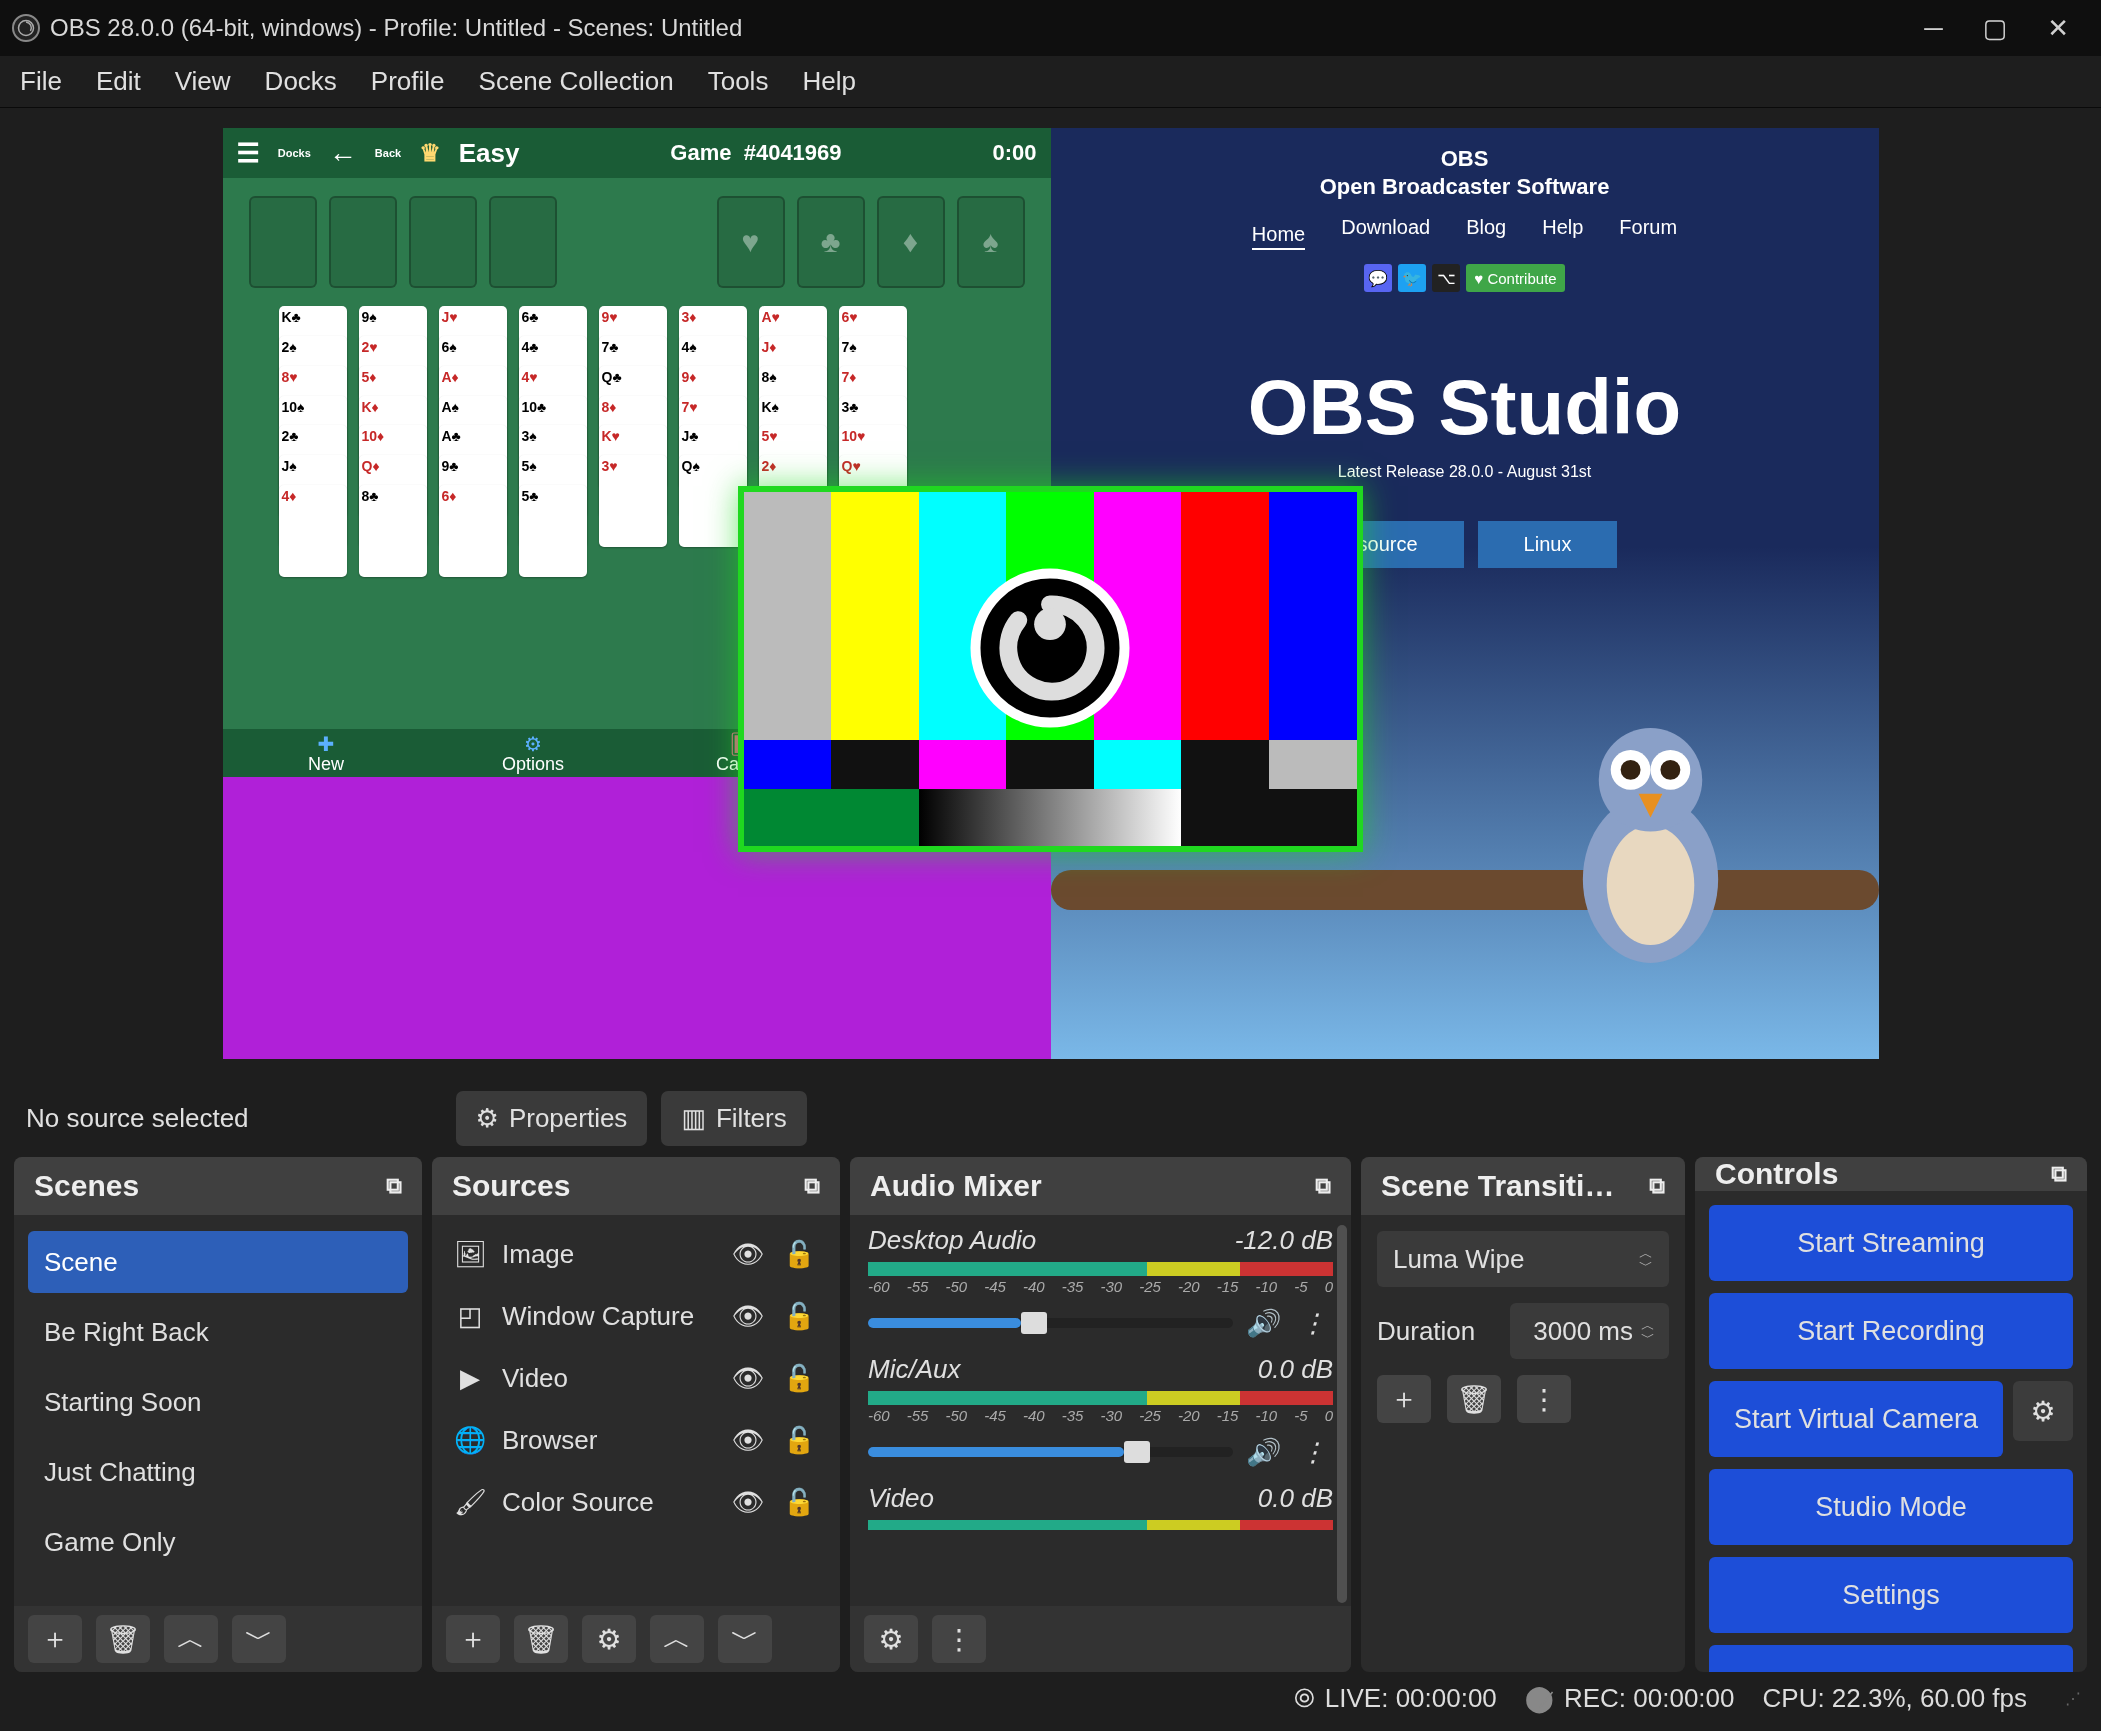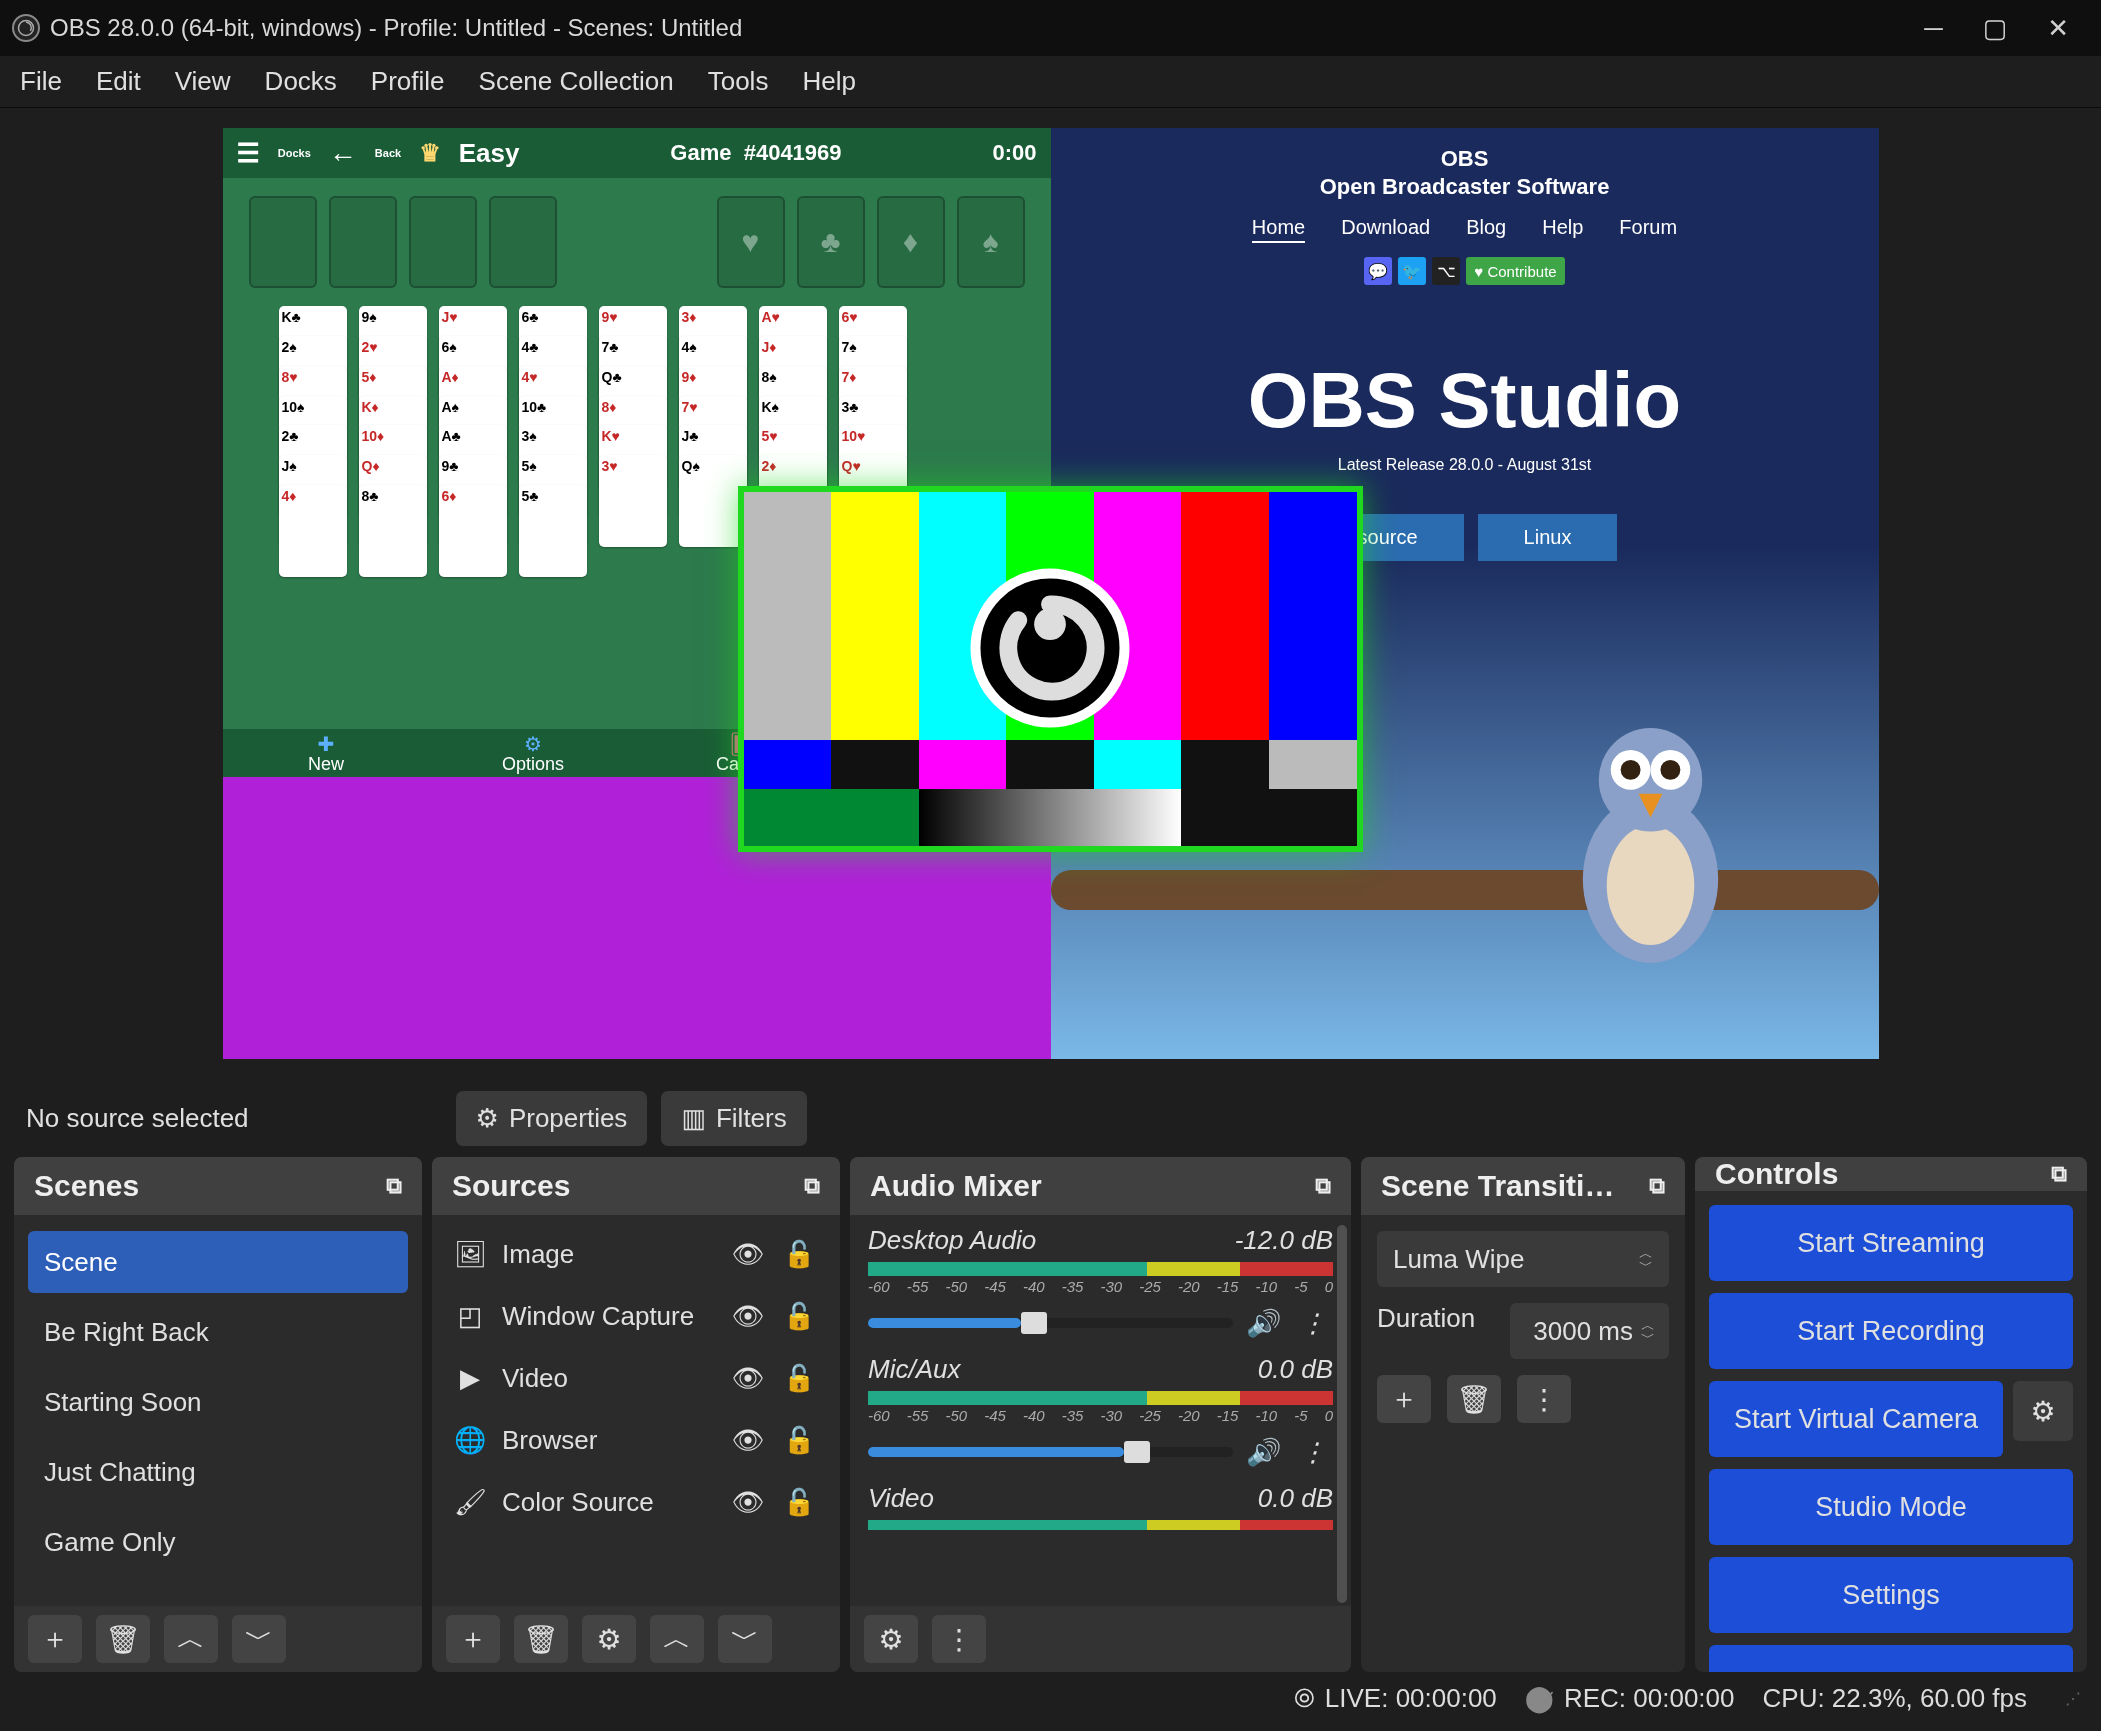--- a/index.html
+++ b/index.html
@@ -89,21 +89,21 @@
 .source-website {
   position: absolute; right: 0; top: 0;
   width: 828px; height: 931px;
   background: linear-gradient(#1a2a5c 0%, #1a2a5c 45%, #7ab8e8 100%);
   display: flex; flex-direction: column; align-items: center;
   color: #fff;
 }
 .source-website .logo-title { margin-top: 18px; font-size: 22px; font-weight: bold; }
 .source-website .logo-sub { font-size: 22px; font-weight: bold; margin-top: 2px; }
 .source-website .navlinks { display: flex; gap: 36px; margin-top: 16px; font-size: 20px; }
-.source-website .navlinks span:first-child { border-bottom: 2px solid #fff; padding-bottom: 2px; }
+.source-website .navlinks span:first-child { border-bottom: 2px solid #fff; padding-bottom: 2px; margin-top: 7px; }
 .source-website .social { display: flex; gap: 6px; margin-top: 14px; }
 .source-website .social span { width: 28px; height: 28px; background: #335; display: flex; align-items: center; justify-content: center; font-size: 16px; border-radius: 3px; }
 .source-website .social .contrib { width: auto; padding: 0 8px; background: #3fa648; font-size: 15px; }
 .source-website .big { font-size: 78px; font-weight: 800; margin-top: 70px; }
 .source-website .release { font-size: 16px; margin-top: 10px; }
 .source-website .dlbtns { display: flex; gap: 14px; margin-top: 40px; }
 .source-website .dlbtns span { background: #2b6cb0; padding: 12px 46px; font-size: 20px; }
 .source-website .bird {
   position: absolute; bottom: 90px; right: 129px;
   width: 199px; height: 259px;
@@ -219,21 +219,21 @@
 .mixer-fill { position: absolute; left: 0; top: 0; bottom: 0; background: #3a8dde; border-radius: 5px; }
 .mixer-thumb { position: absolute; top: -6px; width: 26px; height: 22px; background: #ddd; border-radius: 3px; }
 .mixer-spk, .mixer-dots { width: 40px; text-align: center; font-size: 26px; cursor: pointer; }
 .mixer-scrollbar { position: absolute; right: 4px; top: 10px; width: 10px; height: 378px; background: #505050; border-radius: 5px; }
 
 .trans-body { padding: 16px; display: flex; flex-direction: column; gap: 16px; font-size: 26px; }
 .trans-select {
   background: #3a3a3a; height: 56px; border-radius: 6px;
   display: flex; align-items: center; padding: 0 16px;
 }
-.trans-dur-row { display: flex; align-items: flex-start; gap: 12px; }
+.trans-dur-row { display: flex; align-items: center; gap: 12px; }
 .trans-dur-input {
   background: #3a3a3a; height: 56px; border-radius: 6px;
   padding: 0 14px; display: flex; align-items: center;
   width: 159px; justify-content: flex-end;
 }
 .spin { display: flex; flex-direction: column; font-size: 14px; line-height: 12px; margin-left: 8px; color: #aaa; }
 .trans-btn-row { display: flex; gap: 16px; }
 
 .controls-body { padding: 14px 14px; display: flex; flex-direction: column; gap: 12px; }
 .ctrl-btn {

